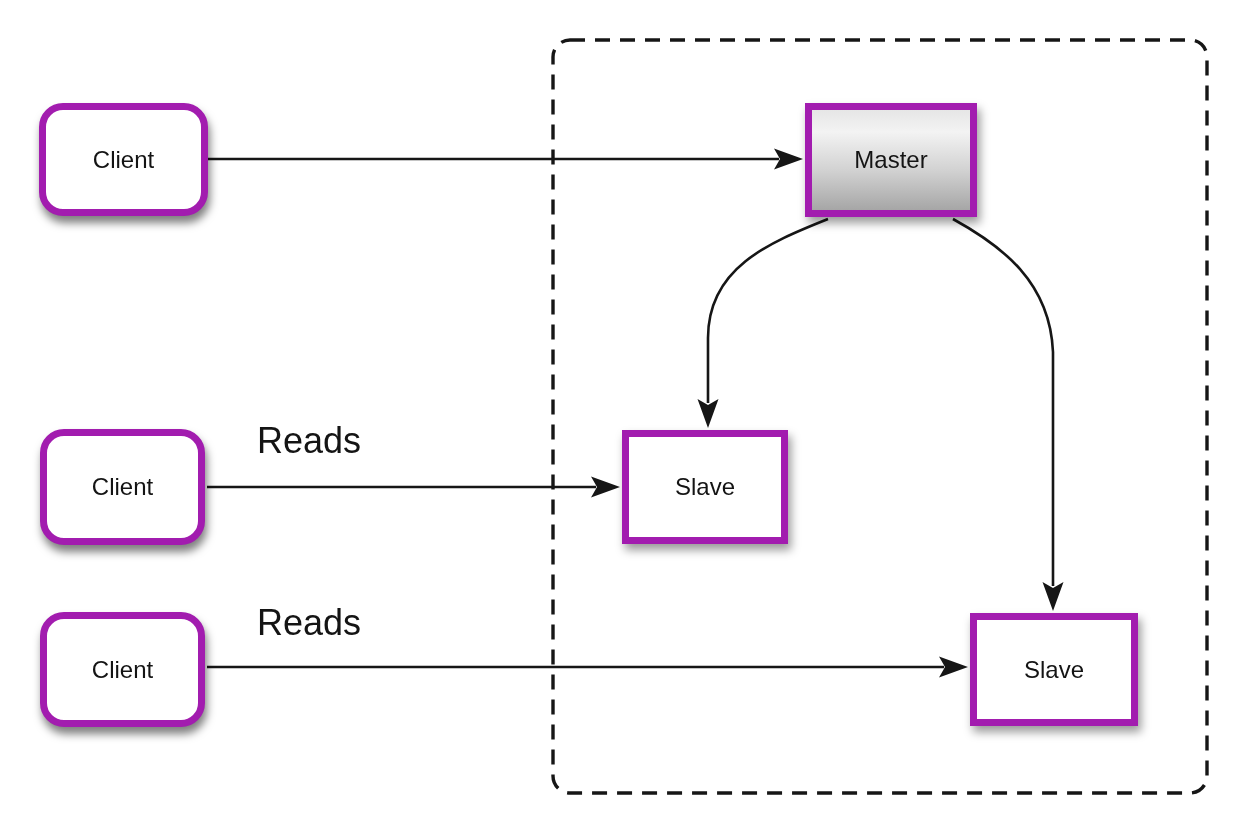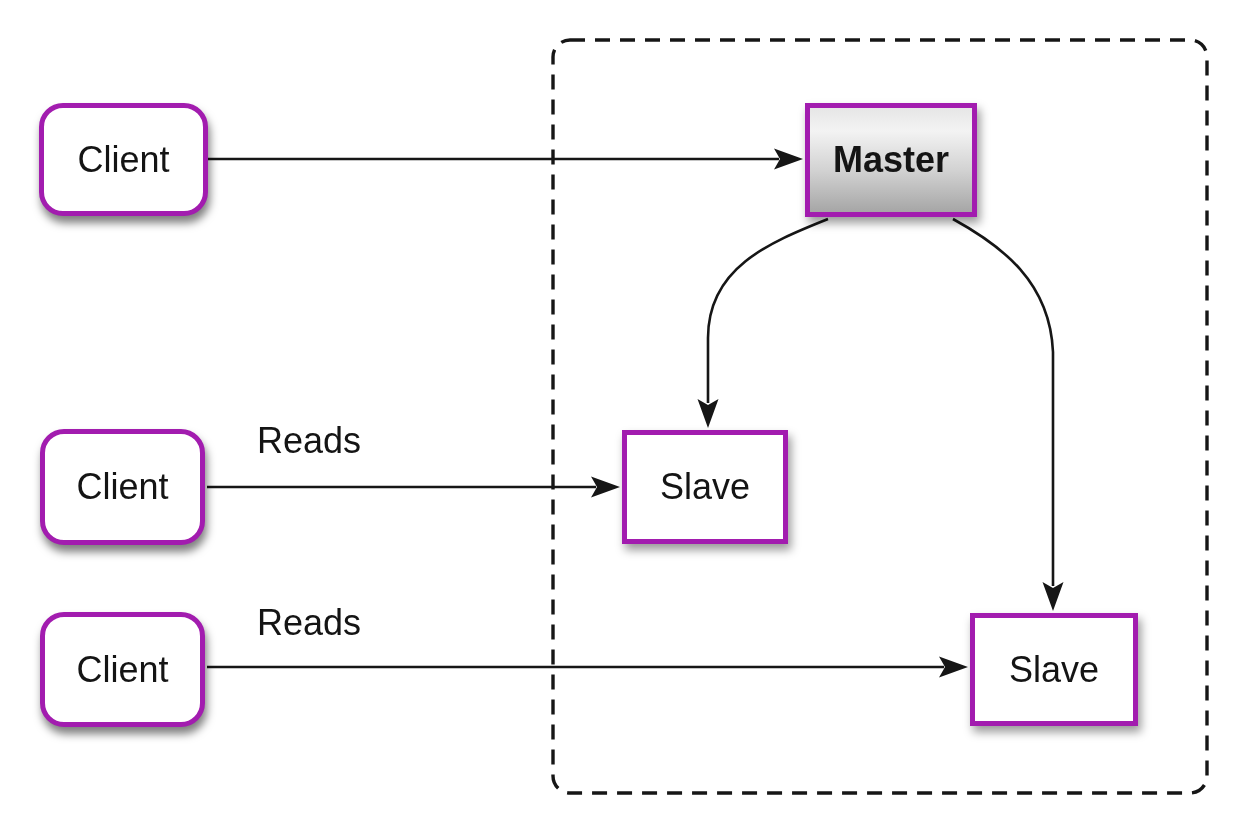--- a/index.html
+++ b/index.html
@@ -12,47 +12,47 @@
     overflow: hidden;
   }
   svg.connectors {
     position: absolute;
     left: 0; top: 0;
     width: 1246px; height: 839px;
   }
   .node {
     position: absolute;
     box-sizing: border-box;
-    border: 5px solid #a21caf;
+    border: 7px solid #a21caf;
     background: #ffffff;
     display: flex;
     align-items: center;
     justify-content: center;
-    font-size: 36px;
+    font-size: 24px;
     color: #141414;
     box-shadow: 3px 6px 9px rgba(0,0,0,0.40);
   }
   .client {
     border-radius: 24px;
     box-shadow: 2px 7px 9px rgba(0,0,0,0.50);
   }
   .master {
     background: linear-gradient(180deg, #e6e6e6 0%, #f3f3f3 22%, #d2d2d2 60%, #a6a6a6 100%);
   }
   .edge-label {
     position: absolute;
     font-size: 36px;
     color: #141414;
     white-space: nowrap;
   }
   
   #client1 { left: 39px;  top: 103px; width: 169px; height: 113px; }
   #client2 { left: 40px;  top: 429px; width: 165px; height: 116px; }
   #client3 { left: 40px;  top: 612px; width: 165px; height: 115px; }
-  #master  { left: 805px; top: 103px; width: 172px; height: 114px; font-weight: bold; }
+  #master  { left: 805px; top: 103px; width: 172px; height: 114px; }
   #slave1  { left: 622px; top: 430px; width: 166px; height: 114px; }
   #slave2  { left: 970px; top: 613px; width: 168px; height: 113px; }
   
   #lbl-reads-writes { left: 255px; top: 100px; }
   #lbl-reads-1      { left: 257px; top: 420px; }
   #lbl-reads-2      { left: 257px; top: 602px; }
   #lbl-replication  { left: 775px; top: 264px; }
 </style>
 </head>
 <body>

